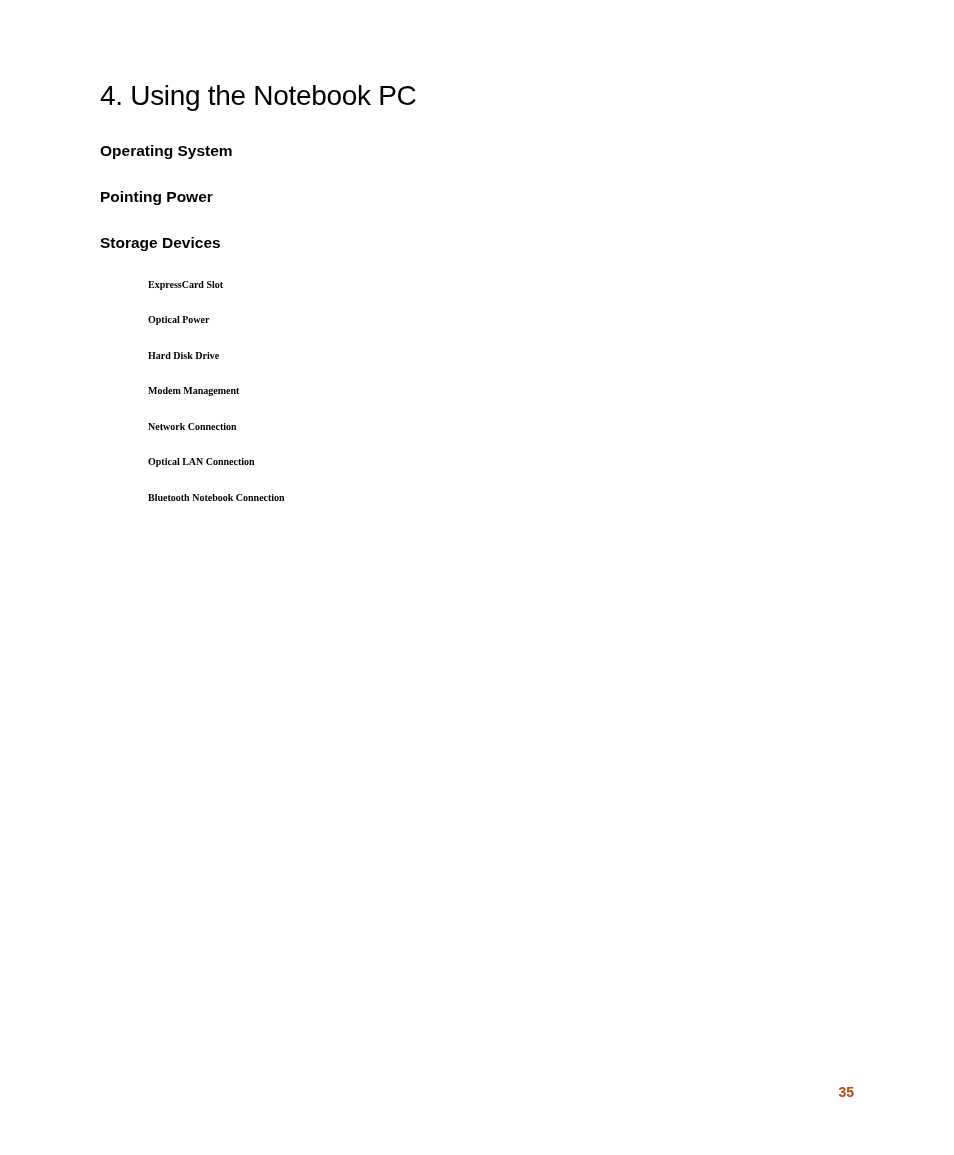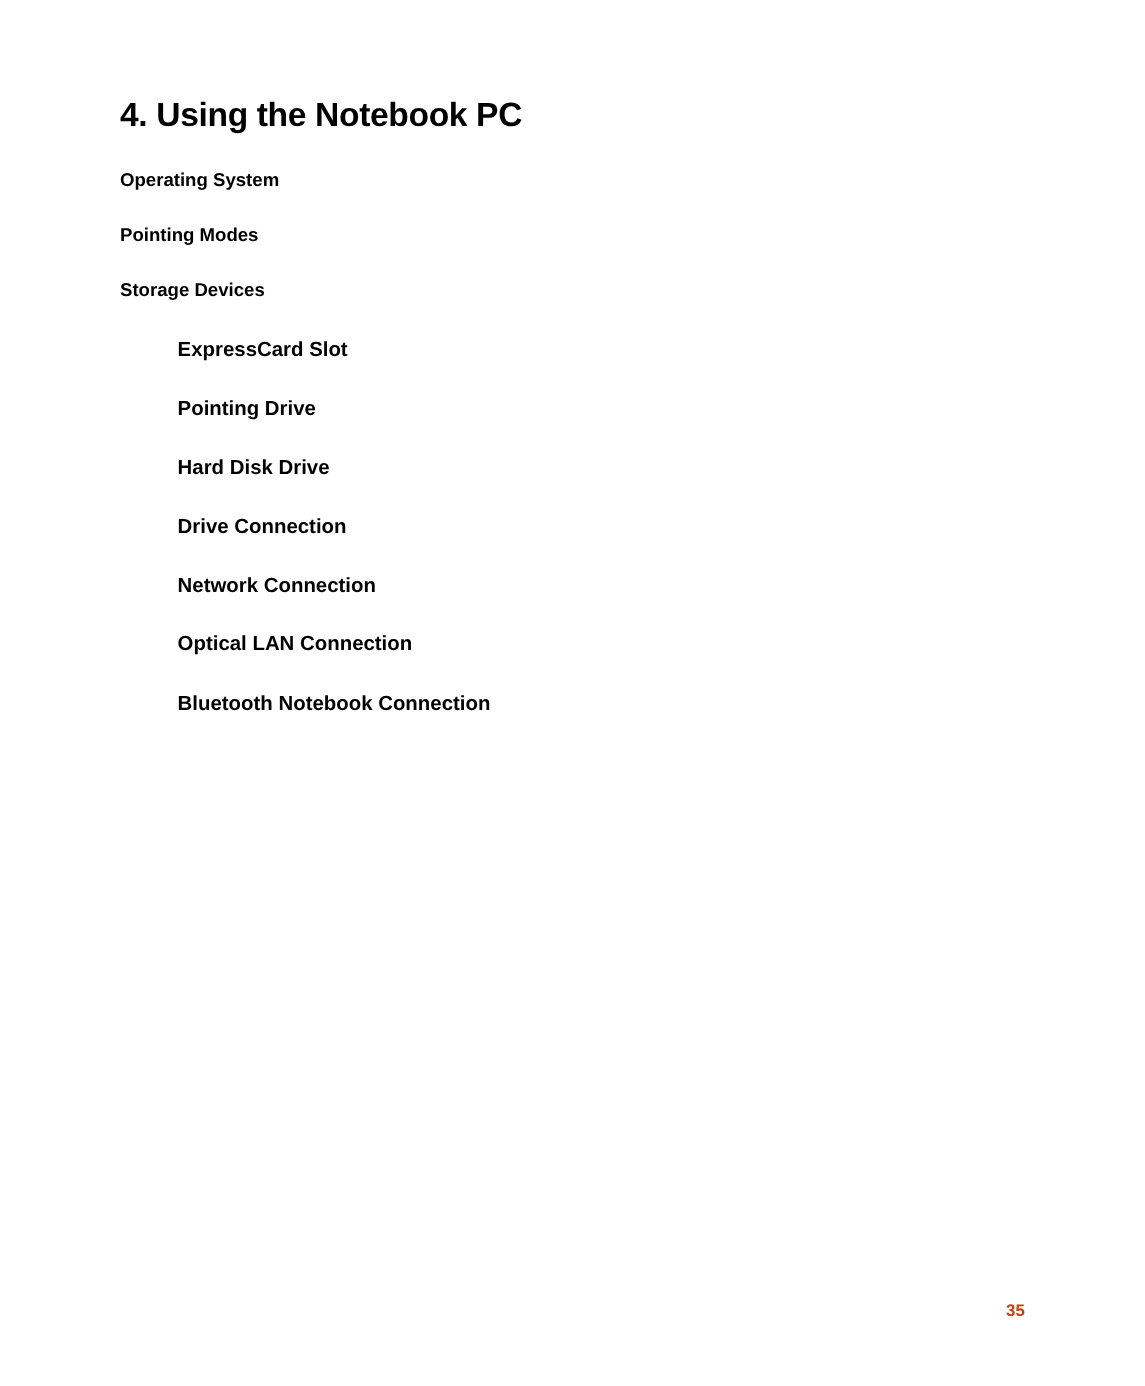--- a/index.html
+++ b/index.html
@@ -18,21 +18,21 @@
     }
 
     .page-container {
       padding: 80px 100px 60px 100px;
       position: relative;
       height: 100%;
     }
 
     .chapter-title {
       font-size: 28px;
-      font-weight: 700;
+      font-weight: 400;
       color: #000000;
       margin-bottom: 24px;
       letter-spacing: -0.3px;
     }
 
     .toc-list {
       list-style: none;
       display: flex;
       flex-direction: column;
       gap: 16px;
@@ -45,47 +45,48 @@
       line-height: 1.95;
     }
 
     .toc-item.level-1 {
       padding-left: 0px;
       font-size: 15.5px;
     }
 
     .toc-item.level-2 {
       padding-left: 48px;
-      font-size: 17px;
+      font-size: 10px;
+      font-family: Liberation Serif, serif;
     }
 
     .page-number {
       position: absolute;
       bottom: 55px;
       right: 100px;
       font-size: 14px;
       font-weight: 700;
       color: #c2410c;
     }
   </style>
 </head>
 <body>
 
 <div class="page-container">
 
   <h1 class="chapter-title">4. Using the Notebook PC</h1>
 
   <ul class="toc-list">
   <li class="toc-item level-1">Operating System</li>
-      <li class="toc-item level-1">Pointing Modes</li>
+      <li class="toc-item level-1">Pointing Power</li>
       <li class="toc-item level-1">Storage Devices</li>
       <li class="toc-item level-2">ExpressCard Slot</li>
-      <li class="toc-item level-2">Pointing Drive</li>
+      <li class="toc-item level-2">Optical Power</li>
       <li class="toc-item level-2">Hard Disk Drive</li>
-      <li class="toc-item level-2">Drive Connection</li>
+      <li class="toc-item level-2">Modem Management</li>
       <li class="toc-item level-2">Network Connection</li>
       <li class="toc-item level-2">Optical LAN Connection</li>
       <li class="toc-item level-2">Bluetooth Notebook Connection</li>
     </ul>
 
   <div class="page-number">35</div>
 
 </div>
 
 </body></html>

